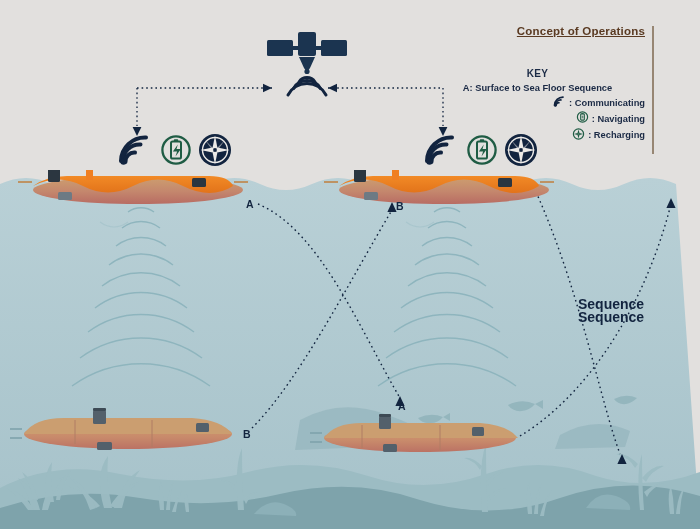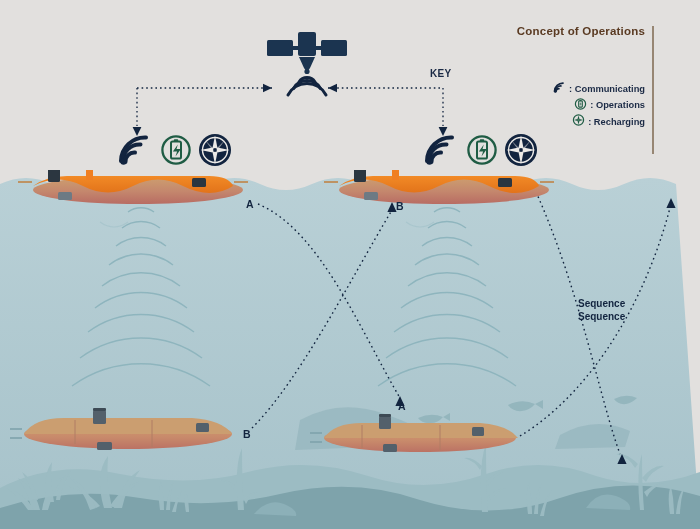--- a/index.html
+++ b/index.html
@@ -11,26 +11,27 @@
   #stage{position:relative;width:700px;height:529px;overflow:hidden;background:#e2e0de;}
 
   
   .sky{position:absolute;left:0;top:0;width:700px;height:186px;background:#e2e0de;}
 
   
   .title{
     position:absolute;left:505px;top:25px;width:140px;
     text-align:right;font-size:11.5px;font-weight:bold;color:#5a3a22;
     letter-spacing:.2px;
+    text-decoration:underline;
   }
   .divider{
     position:absolute;left:652px;top:26px;width:2px;height:128px;
     background:#8a7560;opacity:.85;
   }
-  .key-wrap{position:absolute;left:430px;top:68px;width:215px;text-align:left;}
+  .key-wrap{position:absolute;left:430px;top:68px;width:215px;text-align:center;}
   .key-head{font-size:10px;font-weight:bold;color:#1b2a45;letter-spacing:.3px;margin-bottom:3px;}
   .key-row{
     font-size:9.3px;font-weight:bold;color:#1b2a45;line-height:13.5px;
     white-space:nowrap;display:block;
   }
   .key-row.with-icon{display:flex;justify-content:flex-end;align-items:center;gap:3px;}
   .mini-ico{display:inline-block;vertical-align:middle;}
 
   
   .sat{position:absolute;left:262px;top:28px;}
@@ -46,37 +47,38 @@
   .cl-left{left:118px;top:133px;}
   .cl-right{left:424px;top:133px;}
 
   
   .olabel{
     position:absolute;font-size:10.5px;font-weight:bold;color:#12243f;
     letter-spacing:.3px;
   }
   .seqrep{
     position:absolute;left:578px;top:298px;width:86px;
-    font-size:10px;font-weight:bold;color:#12243f;line-height:12.5px;
+    font-size:14px;font-weight:bold;color:#12243f;line-height:12.5px;
     text-align:left;
   }
 </style>
 </head>
 <body>
 
 <div id="stage">
 
   <div class="sky"></div>
 
   <div class="title">Concept of Operations</div>
   <div class="divider"></div>
 
   <div class="key-wrap">
     <div class="key-head">KEY</div>
 
+    <div class="key-row">A: Surface to Sea Floor Sequence</div>
 
     <div class="key-row with-icon">
       <span class="mini-ico">
         <svg width="13" height="11" viewBox="0 0 13 11">
           <path d="M1.5 9.2 A8.6 8.6 0 0 1 10 1.1" fill="none" stroke="#12243f" stroke-width="1.7" stroke-linecap="round"></path>
           <path d="M2.2 9.4 A5.8 5.8 0 0 1 7.9 3.9" fill="none" stroke="#12243f" stroke-width="1.7" stroke-linecap="round"></path>
           <path d="M3 9.5 A3 3 0 0 1 5.9 6.7" fill="none" stroke="#12243f" stroke-width="1.7" stroke-linecap="round"></path>
           <circle cx="2.3" cy="9.5" r="1.3" fill="#12243f"></circle>
         </svg>
       </span>
@@ -85,21 +87,21 @@
 
     <div class="key-row with-icon">
       <span class="mini-ico">
         <svg width="13" height="12" viewBox="0 0 13 12">
           <circle cx="6.5" cy="6" r="5.1" fill="none" stroke="#1f5c44" stroke-width="1.2"></circle>
           <rect x="4.7" y="2.9" width="3.6" height="6.2" rx=".6" fill="none" stroke="#1f5c44" stroke-width="1.1"></rect>
           <rect x="5.7" y="2.1" width="1.6" height="1" fill="#1f5c44"></rect>
           <path d="M6.9 4.1 5.4 6.3h1.2l-.5 1.8 1.6-2.3H6.5z" fill="#1f5c44"></path>
         </svg>
       </span>
-      <span>: Operations</span>
+      <span>: Navigating</span>
     </div>
 
     <div class="key-row with-icon">
       <span class="mini-ico">
         <svg width="13" height="12" viewBox="0 0 13 12">
           <circle cx="6.5" cy="6" r="5.1" fill="none" stroke="#1f5c44" stroke-width="1.2"></circle>
           <path d="M6.5 1.4 7.5 5 6.5 6 5.5 5z" fill="#1f5c44"></path>
           <path d="M6.5 10.6 5.5 7 6.5 6 7.5 7z" fill="#1f5c44"></path>
           <path d="M1.9 6 5.5 5 6.5 6 5.5 7z" fill="#1f5c44"></path>
           <path d="M11.1 6 7.5 7 6.5 6 7.5 5z" fill="#1f5c44"></path>

